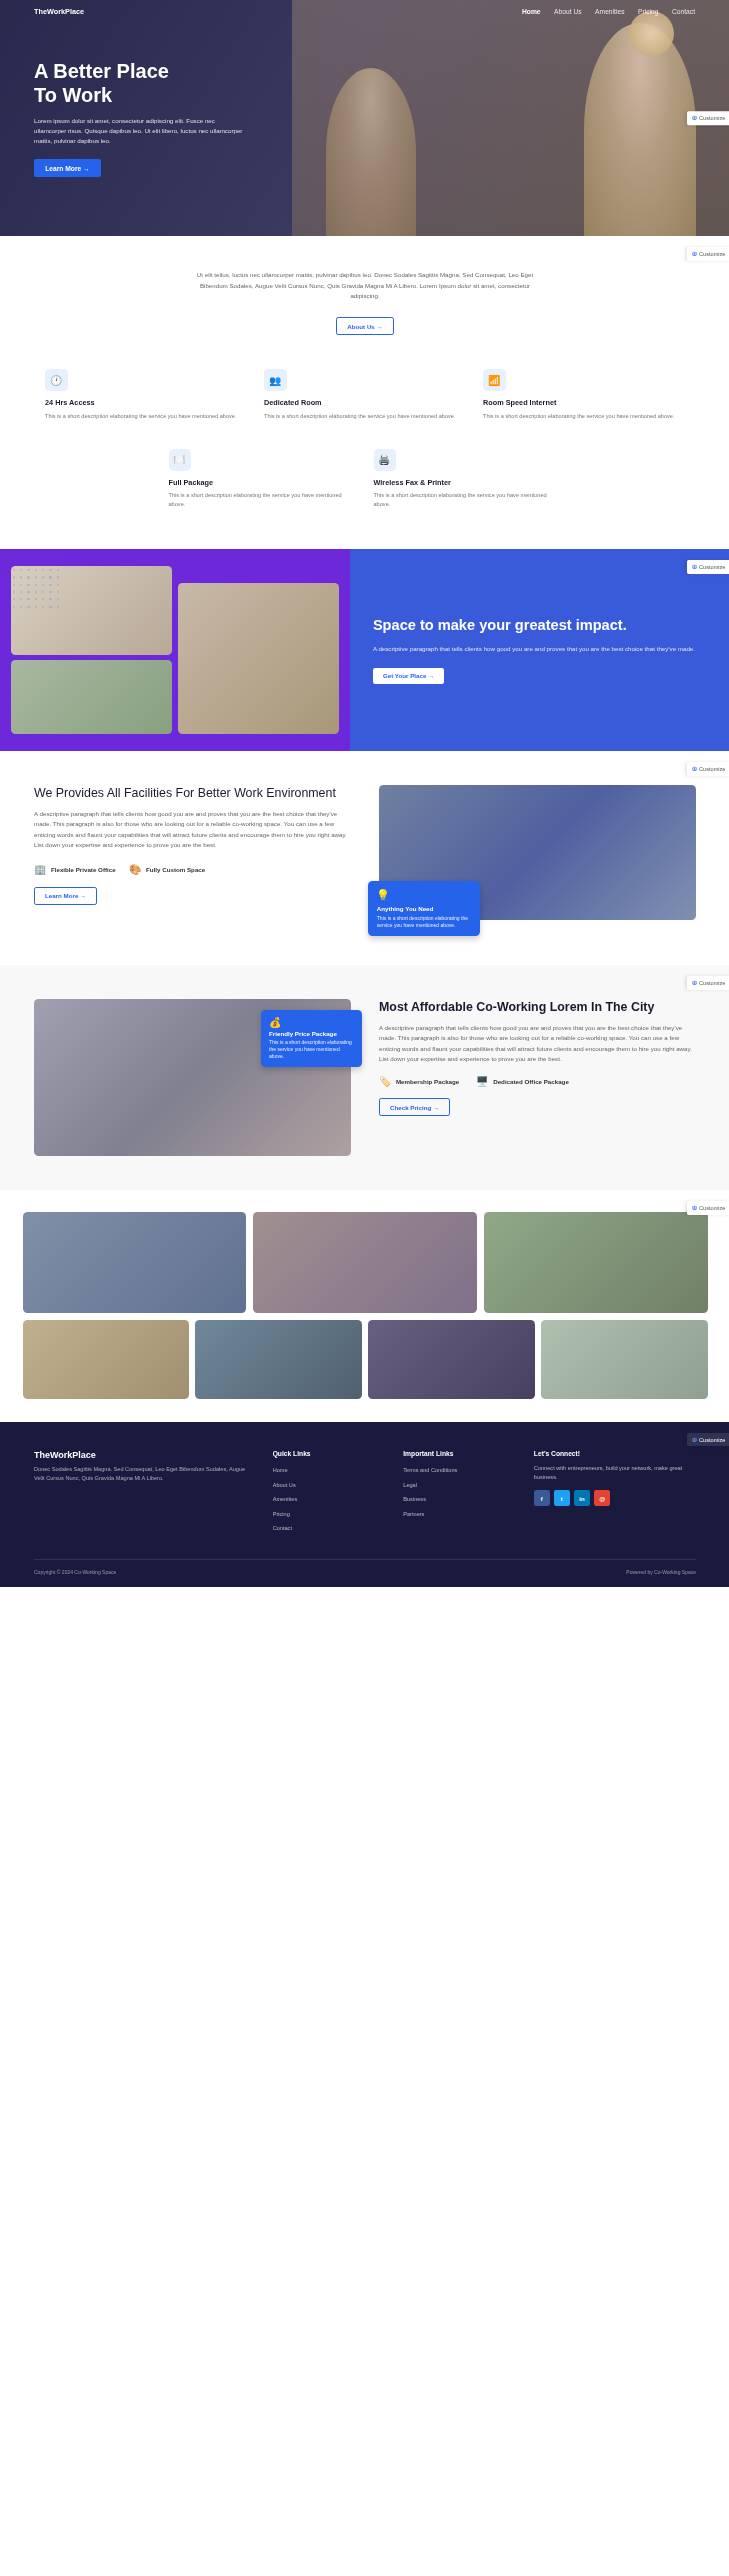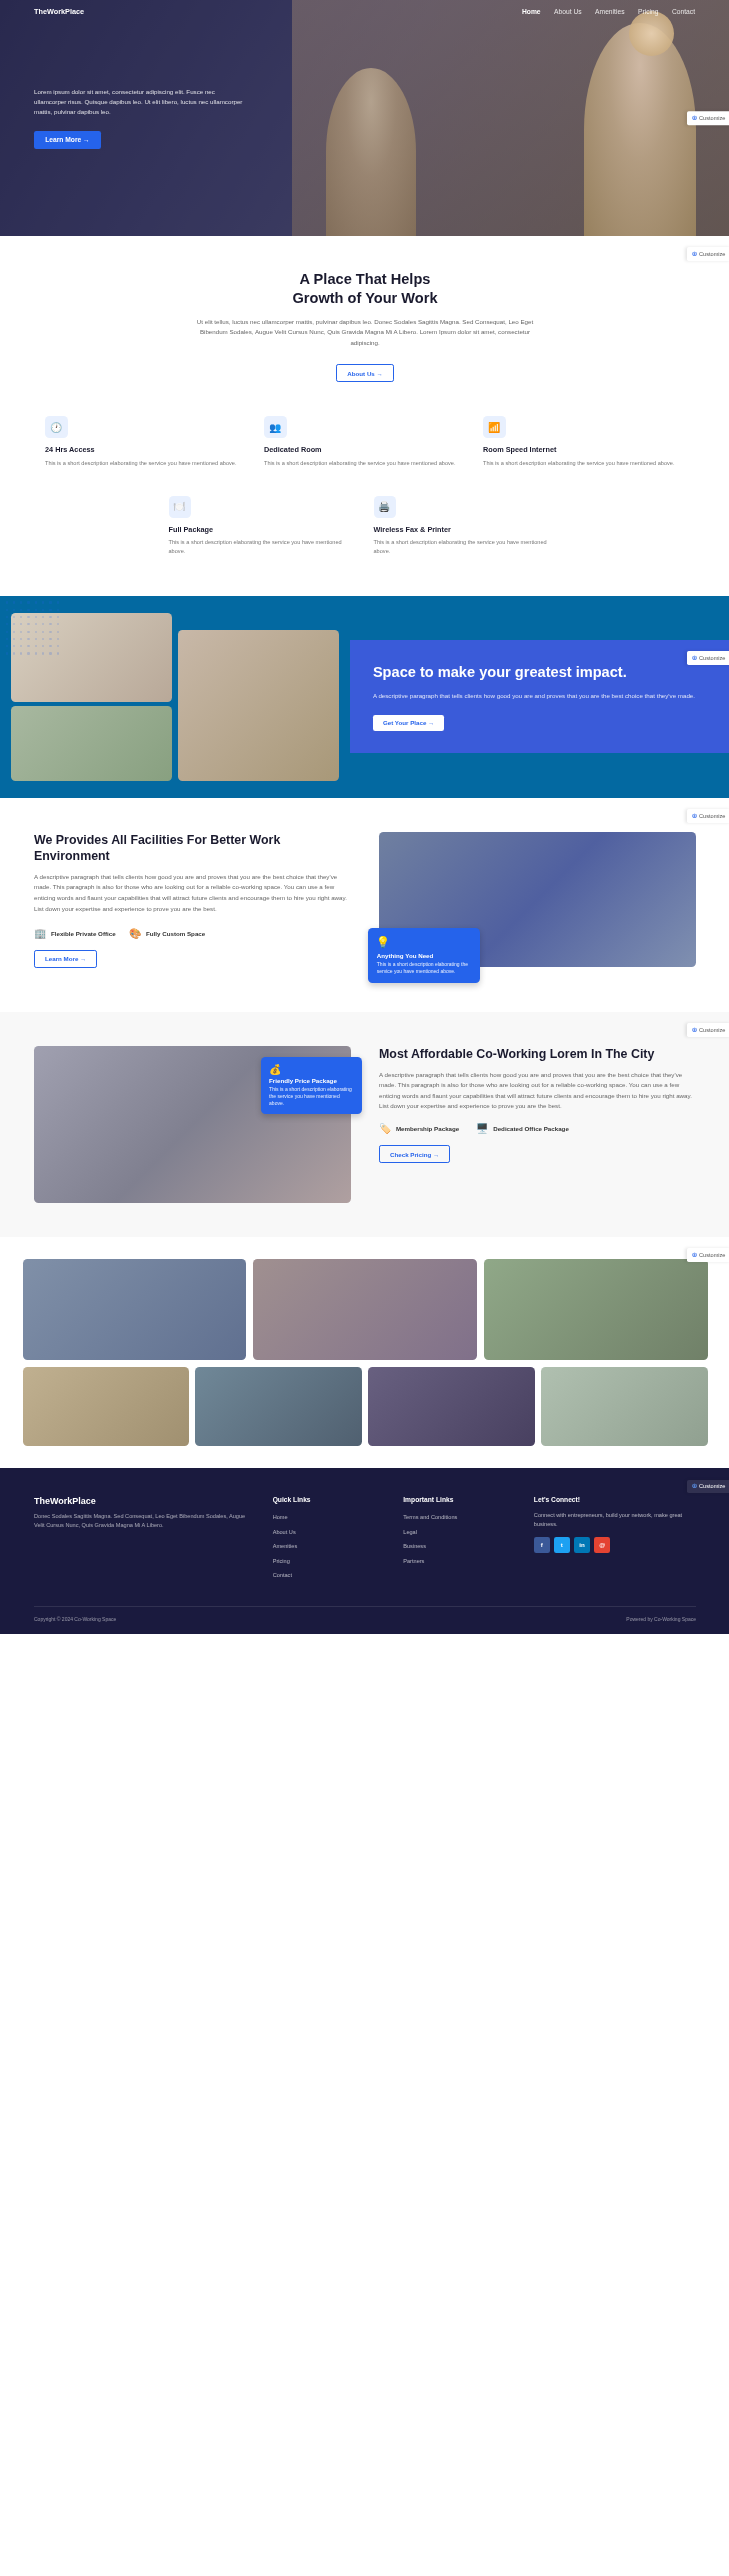--- a/index.html
+++ b/index.html
@@ -93,40 +93,40 @@
   <div class="hero-bg-img"></div>
   <div class="hero-overlay"></div>
 
   <div style="position:absolute;right:0;top:0;width:60%;height:100%;overflow:hidden;">
     <div style="position:absolute;inset:0;background:linear-gradient(160deg,rgba(180,150,120,0.4),rgba(120,100,80,0.5));"></div>
     <div style="position:absolute;bottom:0;right:34px;width:112px;height:213px;background:radial-gradient(ellipse at 50% 20%,#e0c8b0 0%,#c0a888 40%,#a08860 100%);border-radius:50% 50% 0 0;opacity:0.85;"></div>
     <div style="position:absolute;bottom:0;left:34px;width:90px;height:168px;background:radial-gradient(ellipse at 50% 20%,#d4c0a0 0%,#b09878 40%,#907858 100%);border-radius:50% 50% 0 0;opacity:0.7;"></div>
     <div style="position:absolute;top:11.2px;right:56px;width:45px;height:45px;background:radial-gradient(circle,#e8d0b0,#c0a070);border-radius:50%;opacity:0.9;"></div>
   </div>
   <div class="hero-content">
+    <h1>
+      <span>A Better Place</span><br>
+      <span>To Work</span>
+    </h1>
     <p>Lorem ipsum dolor sit amet, consectetur adipiscing elit. Fusce nec ullamcorper risus. Quisque dapibus leo. Ut elit libero, luctus nec ullamcorper mattis, pulvinar dapibus leo.</p>
     <button class="btn-primary">
       <span>Learn More →</span>
     </button>
   </div>
   <div class="customize-right" style="top:50%;transform:translateY(-50%);">
     <span class="wp-dot">⊕</span>
     <span>Customize</span>
   </div>
 </section>
 
 <section style="padding:34px 45px;text-align:center;background:#fff;position:relative;">
   <div class="customize-right" style="top:11.2px;">
     <span class="wp-dot">⊕</span>
     <span>Customize</span>
   </div>
-  <h2 style="font-size:14.6px;font-weight:700;color:#1a1a2e;margin-bottom:9px;line-height:1.3;">
-    <span>A Place That Helps</span><br>
-    <span>Growth of Your Work</span>
-  </h2>
   <p style="font-size:6.2px;color:#666;line-height:1.7;max-width:348px;margin:0 auto 15.7px;">Ut elit tellus, luctus nec ullamcorper mattis, pulvinar dapibus leo. Donec Sodales Sagittis Magna. Sed Consequat, Leo Eget Bibendum Sodales, Augue Velit Cursus Nunc, Quis Gravida Magna Mi A Libero. Lorem Ipsum dolor sit amet, consectetur adipiscing.</p>
   <button class="btn-outline">
     <span>About Us →</span>
   </button>
 
   
   <div style="display:grid;grid-template-columns:repeat(3,1fr);gap:17px;margin-top:28px;text-align:left;">
     <div class="feature-card">
       <div class="feature-icon">🕐</div>
       <h3>24 Hrs Access</h3>
@@ -150,21 +150,21 @@
       <p>This is a short description elaborating the service you have mentioned above.</p>
     </div>
     <div class="feature-card">
       <div class="feature-icon">🖨️</div>
       <h3>Wireless Fax &amp; Printer</h3>
       <p>This is a short description elaborating the service you have mentioned above.</p>
     </div>
   </div>
 </section>
 
-<section style="display:flex;position:relative;min-height:202px;background:#0369a1;overflow:hidden;align-items:center;">
+<section style="display:flex;position:relative;min-height:202px;background:#6d28d9;overflow:hidden;">
 
   <div style="width:48%;position:relative;min-height:202px;padding:17px 11.2px;display:flex;gap:5.6px;">
 
     <div style="position:absolute;left:5.6px;top:5.6px;display:grid;grid-template-columns:repeat(8,4.5px);grid-template-rows:repeat(8,4.5px);gap:2.8px;opacity:0.2;">
       <div style="width:2.2px;height:2.2px;background:#2563eb;border-radius:50%;"></div>
         <div style="width:2.2px;height:2.2px;background:#2563eb;border-radius:50%;"></div>
         <div style="width:2.2px;height:2.2px;background:#2563eb;border-radius:50%;"></div>
         <div style="width:2.2px;height:2.2px;background:#2563eb;border-radius:50%;"></div>
         <div style="width:2.2px;height:2.2px;background:#2563eb;border-radius:50%;"></div>
         <div style="width:2.2px;height:2.2px;background:#2563eb;border-radius:50%;"></div>
@@ -250,21 +250,21 @@
     </div>
   </div>
 </section>
 
 <section style="display:flex;gap:28px;align-items:flex-start;padding:34px 34px;position:relative;background:#fff;">
   <div class="customize-right" style="top:11.2px;right:0;">
     <span class="wp-dot">⊕</span>
     <span>Customize</span>
   </div>
   <div style="flex:1;">
-    <h2 style="font-size:12.4px;font-weight:700;color:#1a1a2e;margin-bottom:7.9px;line-height:1.3;">We Provides All Facilities For Better Work Environment</h2>
+    <h2 style="font-size:12.4px;font-weight:400;color:#1a1a2e;margin-bottom:7.9px;line-height:1.3;">We Provides All Facilities For Better Work Environment</h2>
     <p style="font-size:6.2px;color:#666;line-height:1.7;margin-bottom:13.5px;">A descriptive paragraph that tells clients how good you are and proves that you are the best choice that they've made. This paragraph is also for those who are looking out for a reliable co-working space. You can use a few enticing words and flaunt your capabilities that will attract future clients and encourage them to hire you right away. List down your expertise and experience to prove you are the best.</p>
     <div style="display:flex;gap:13.5px;margin-bottom:11.2px;">
       <div style="display:flex;align-items:center;gap:4.5px;">
         <span style="font-size:10px;color:#2563eb;">🏢</span>
         <span style="font-size:6.2px;font-weight:600;color:#333;">Flexible Private Office</span>
       </div>
       <div style="display:flex;align-items:center;gap:4.5px;">
         <span style="font-size:10px;color:#2563eb;">🎨</span>
         <span style="font-size:6.2px;font-weight:600;color:#333;">Fully Custom Space</span>
       </div>

